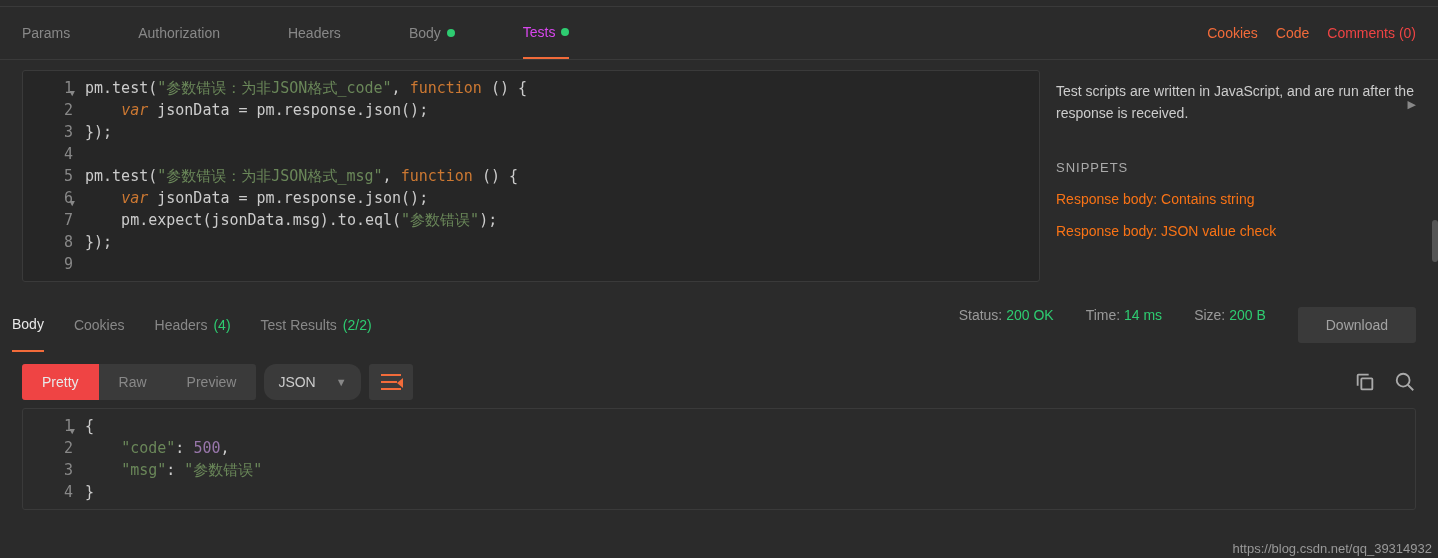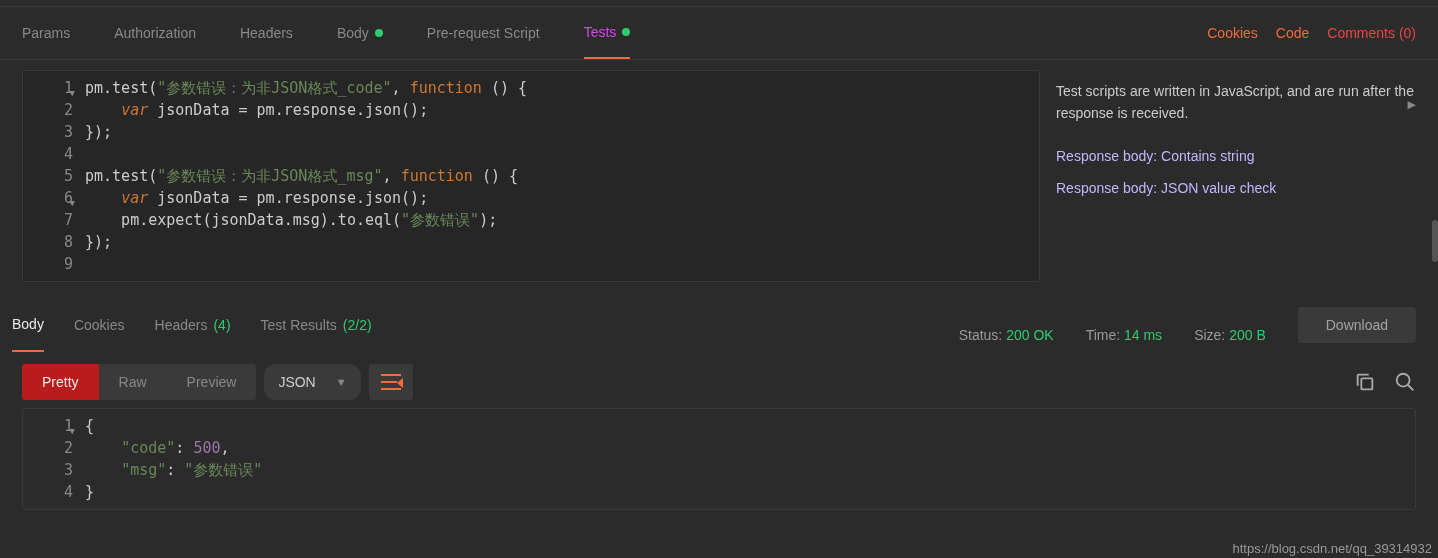--- a/index.html
+++ b/index.html
@@ -14,21 +14,21 @@
 .tabs-row {
   display: flex;
   justify-content: space-between;
   align-items: center;
   height: 54px;
   padding: 0 22px;
   border-bottom: 1px solid #3a3a3a;
   border-top: 1px solid #3a3a3a;
   margin-top: 6px;
 }
-.tabs-left { display: flex; gap: 44px; align-items: center; height: 100%; }
+.tabs-left { display: flex; gap: 68px; align-items: center; height: 100%; }
 .tab {
   color: #888;
   cursor: pointer;
   display: flex;
   align-items: center;
   gap: 6px;
   height: 100%;
 }
 .tab.active {
   color: #d946ef;
@@ -77,60 +77,60 @@
 .ts { color: #6a8759; } 
 .tn { color: #9876aa; } 
 .tc { color: #ccc; }
 .side-panel {
   width: 360px;
   color: #ccc;
   font-size: 14px;
   position: relative;
   padding-top: 10px;
 }
-.side-text { line-height: 22px; margin-bottom: 24px; }
+.side-text { line-height: 22px; margin-bottom: 36px; }
 .chev { position: absolute; right: 0; top: 28px; color: #888; font-size: 11px; }
 .snip-label { letter-spacing: 1px; color: #aaa; font-size: 13px; margin-bottom: 16px; }
-.snip { color: #c4b5fd; margin-bottom: 16px; cursor: pointer; }
+.snip { color: #f97316; margin-bottom: 16px; cursor: pointer; }
 .resp-bar {
   display: flex;
   justify-content: space-between;
   align-items: center;
   padding: 0 22px 0 12px;
   height: 54px;
 }
 .resp-left { display: flex; gap: 30px; align-items: center; height: 100%; }
 .resp-tab {
   color: #888; cursor: pointer; display: flex; gap: 6px; align-items: center;
   height: 100%;
 }
 .resp-tab.active { color: #e8e8e8; border-bottom: 2px solid #f26b3a; }
 .cnt { color: #2ecc71; }
-.resp-right { display: flex; gap: 32px; align-items: flex-end; margin-left: 28px; }
+.resp-right { display: flex; gap: 32px; align-items: flex-start; margin-left: 28px; }
 .status-group { color: #999; }
 .status-val { color: #2ecc71; }
 .dl-btn {
   background: #3a3a3a; border-radius: 3px; padding: 10px 28px; color: #a3a3a3; cursor: pointer;
 }
 .format-bar {
   display: flex;
   align-items: center;
   gap: 8px;
   padding: 12px 22px 8px 22px;
 }
 .fmt-seg {
   display: flex;
   background: #3a3a3a;
   border-radius: 3px;
   overflow: hidden;
   height: 36px;
   align-items: center;
 }
 .fmt-item { padding: 0 20px; color: #888; cursor: pointer; height: 100%; display: flex; align-items: center; }
-.fmt-item.active { color: #e8e8e8; background: #b91c1c; }
+.fmt-item.active { color: #e8e8e8; background: #ef4444; }
 .fmt-select {
   background: #3a3a3a; border-radius: 12px; height: 36px; display: flex; align-items: center;
   padding: 0 14px; gap: 20px; color: #ccc; cursor: pointer;
 }
 .fmt-select .arr { color: #888; font-size: 11px; }
 .wrap-btn {
   background: #3a3a3a; border-radius: 3px; height: 36px; width: 44px;
   display: flex; align-items: center; justify-content: center; cursor: pointer;
 }
 .wrap-ic {
@@ -176,21 +176,20 @@
 
 <div class="tabs-row">
   <div class="tabs-left">
     <div class="tab">Params</div>
     <div class="tab">Authorization</div>
     <div class="tab">Headers</div>
     <div class="tab">
       <span>Body</span>
       <span class="dot"></span>
     </div>
-    <div class="tab">Pre-request Script</div>
     <div class="tab active">
       <span>Tests</span>
       <span class="dot"></span>
     </div>
   </div>
   <div class="links-right">
     <span class="link-orange">Cookies</span>
     <span class="link-orange">Code</span>
     <span class="link-gray">Comments (0)</span>
   </div>
@@ -216,20 +215,21 @@
       <div class="code-line"><span></span></div>
       <div class="code-line"><span class="tc">pm.test(</span><span class="ts">"参数错误：为非JSON格式_msg"</span><span class="tc">, </span><span class="tkw">function</span><span class="tc"> () {</span></div>
       <div class="code-line"><span>    </span><span class="tvar">var</span><span class="tc"> jsonData = pm.response.json();</span></div>
       <div class="code-line"><span class="tc">    pm.expect(jsonData.msg).to.eql(</span><span class="ts">"参数错误"</span><span class="tc">);</span></div>
       <div class="code-line"><span class="tc">});</span></div>
     </div>
   </div>
   <div class="side-panel">
     <div class="side-text">Test scripts are written in JavaScript, and are run after the response is received.</div>
     <div class="chev">▶</div>
+    <div class="snip-label">SNIPPETS</div>
     <div class="snip">Response body: Contains string</div>
     <div class="snip">Response body: JSON value check</div>
     <div class="side-scroll"></div>
   </div>
 </div>
 
 <div class="resp-bar">
   <div class="resp-left">
     <div class="resp-tab active">Body</div>
     <div class="resp-tab">Cookies</div>

